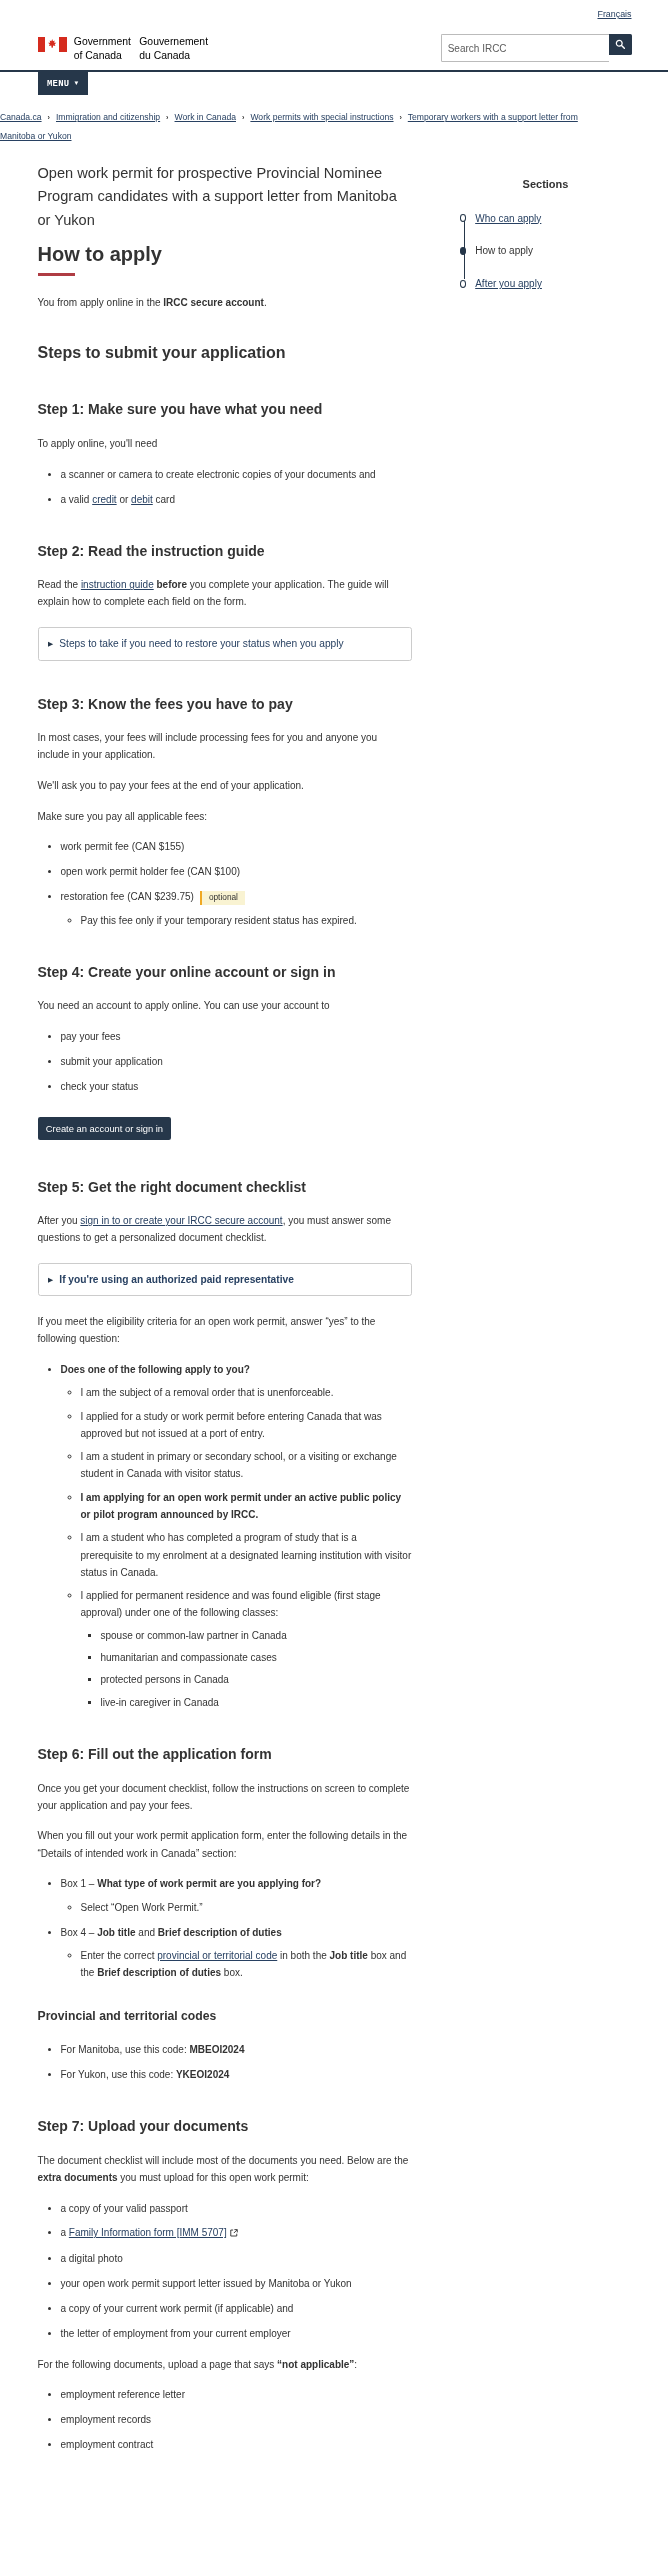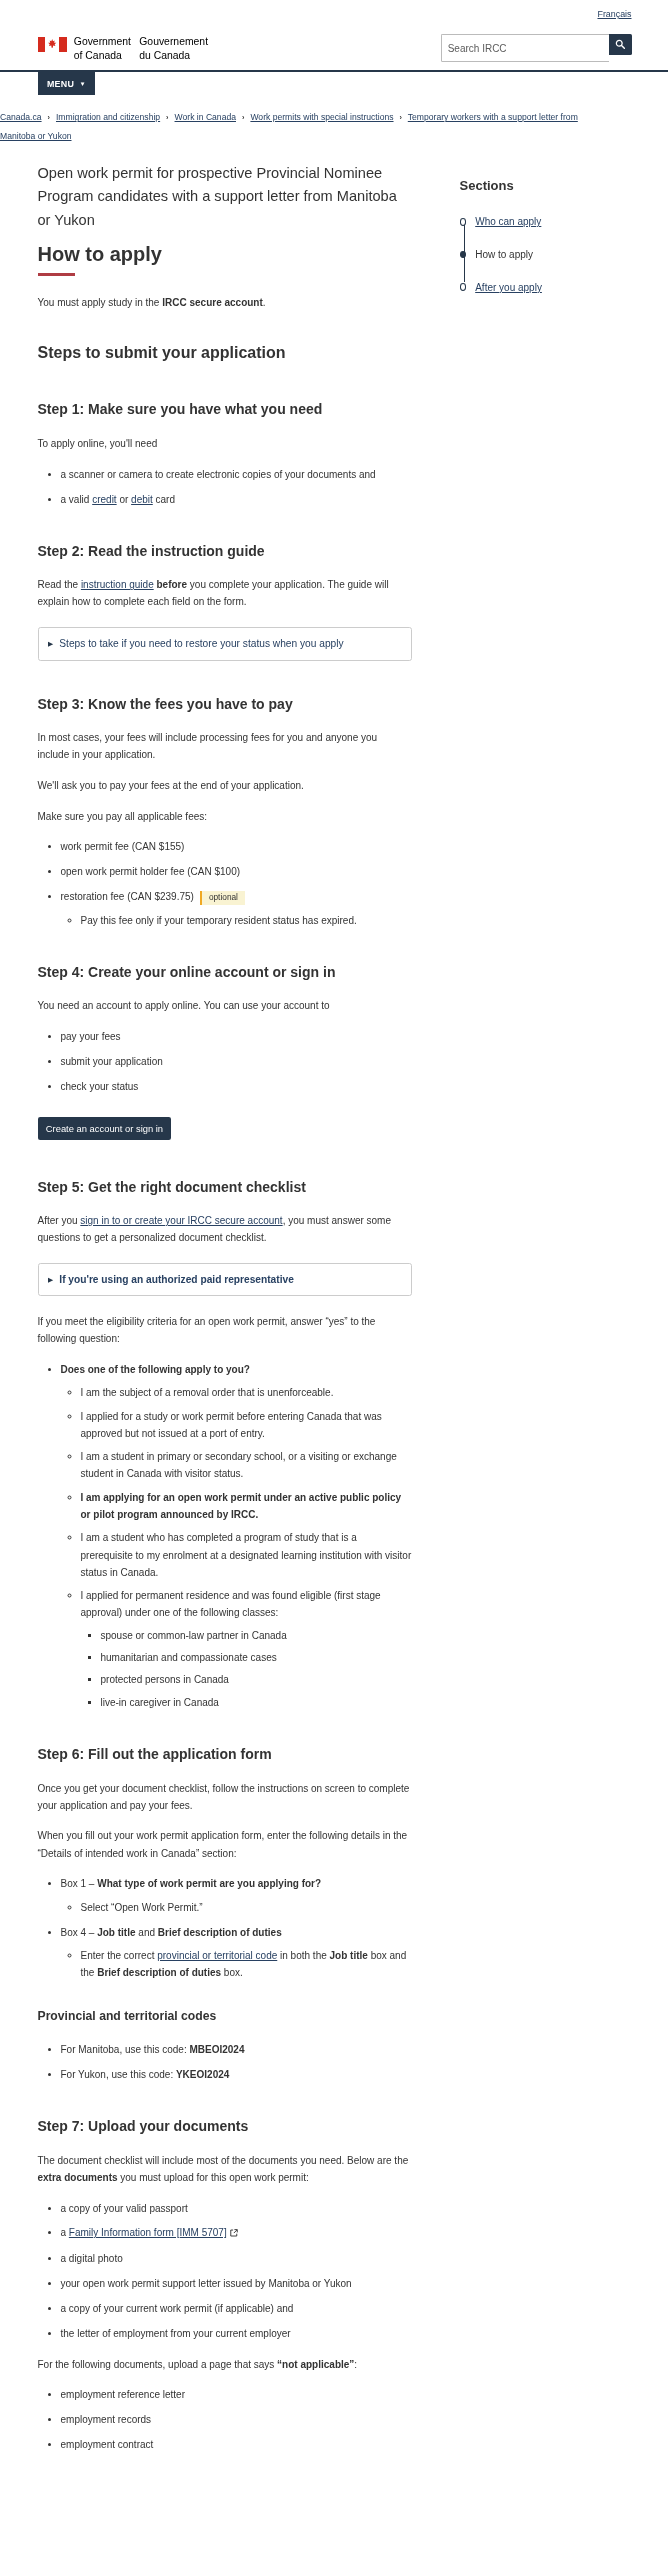--- a/index.html
+++ b/index.html
@@ -28,41 +28,41 @@
     width:168px; height:28px; border:0.5px solid #bbb; border-right:none;
     font-size:10px; padding:0 6.2px; color:#555; border-radius:1.6px 0 0 1.6px;
     font-family:"Liberation Sans", sans-serif;
   }
   .search-box input::placeholder { color:#5c5c5c; }
   .search-btn { width:23px; height:21px; background:#26374a; border:none;
     border-radius:0 1.6px 1.6px 0; display:flex; align-items:center; justify-content:center; cursor:pointer; }
   .menu-strip { border-top:2.6px solid #26374a; margin-top:8.3px; }
   .menu-btn { background:#26374a; color:#fff; border:none; font-size:8.9px; font-weight:bold;
     padding:6.2px 9.4px; letter-spacing:0.3px; cursor:pointer; display:inline-flex; gap:5.2px; align-items:center;
-    font-family:Liberation Sans, sans-serif;justify-content:flex-end; }
+    font-family:Liberation Mono, monospace;justify-content:flex-end; }
   .menu-btn .chev { font-size:6.2px; }
 
   
   .breadcrumb { margin:13.5px 0 2.1px; font-size:8.6px; line-height:2.2; }
   .breadcrumb a { text-decoration:underline; }
   .crumb-sep { color:#333; margin:0 3.6px; font-weight:bold; font-size:7.3px; }
 
   
   .page-grid { display:flex; }
   .main-col { width:374px; }
   .toc { width:172px; margin-left:auto; padding-top:27px; }
 
   
   .supertitle { font-size:14.6px; line-height:1.62; margin:13.5px 0 0; font-weight:400; color:#333; }
   h1.page-title { font-size:20px; line-height:1.2; margin:9.4px 0 0; color:#333; }
   .h1-bar { width:37px; height:2.6px; background:#af3c43; margin-top:7.3px; }
   .intro { margin-top:17.7px; }
 
   
-  .toc-heading { font-size:13px; font-weight:bold; margin:0 0 11px; }
+  .toc-heading { font-size:11px; font-weight:bold; margin:0 0 11px;text-align:center; }
   .toc-list { list-style:none; margin:0; padding:0; position:relative; }
   .toc-list::before { content:""; position:absolute; left:4.2px; top:11.5px; bottom:13.5px; width:1.6px; background:#26374a; }
   .toc-item { display:flex; align-items:center; gap:8.9px; margin:15.6px 0; position:relative; }
   .toc-dot { width:6.8px; height:7.8px; border-radius:50%; background:#fff; border:1.6px solid #26374a; flex:none; position:relative; z-index:1; }
   .toc-dot.filled { background:#26374a; }
   .toc-item a { font-size:10px; }
   .toc-current { font-size:10px; color:#333; }
 
   
   h2.steps-h { font-size:16px; margin:28px 0 0; }
@@ -155,21 +155,21 @@
   <a href="#">Temporary workers with a support letter from Manitoba or Yukon</a>
 </nav>
 
 <div class="container page-grid">
   <main class="main-col">
 
     <div class="supertitle">Open work permit for prospective Provincial Nominee Program candidates with a support letter from Manitoba or Yukon</div>
     <h1 class="page-title">How to apply</h1>
     <div class="h1-bar"></div>
 
-    <p class="intro"><span>You must apply study in the </span><strong>IRCC secure account</strong><span>.</span></p>
+    <p class="intro"><span>You from apply online in the </span><strong>IRCC secure account</strong><span>.</span></p>
 
     <h2 class="steps-h">Steps to submit your application</h2>
 
     
     <h3 class="step-h">Step 1: Make sure you have what you need</h3>
     <p>To apply online, you'll need</p>
     <ul class="lvl1">
       <li><span>a scanner or camera to create electronic copies of your documents and</span></li>
       <li><span>a valid </span><a href="#">credit</a><span> or </span><a href="#">debit</a><span> card</span></li>
     </ul>

